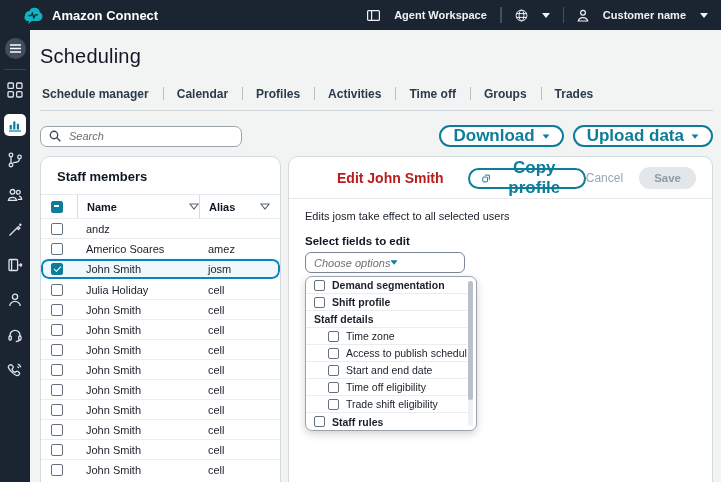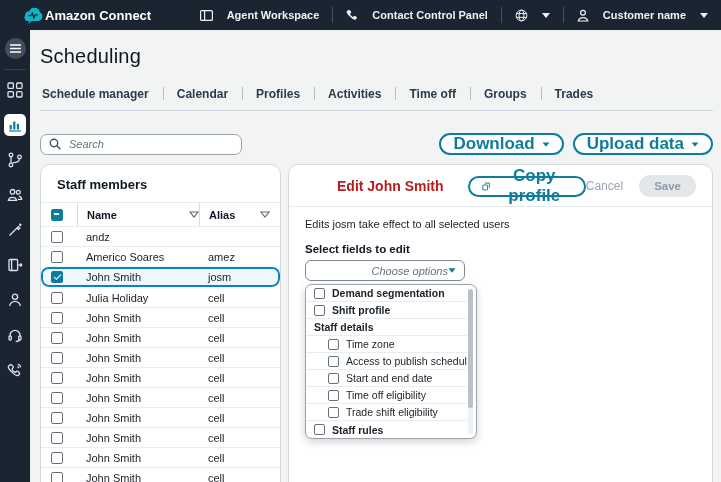--- a/index.html
+++ b/index.html
@@ -7,21 +7,21 @@
   body {
     width:721px; height:482px; overflow:hidden;
     font-family:"Liberation Sans","DejaVu Sans",sans-serif;
     background:#f2f3f3; color:#16191f;
     --dark:#1b2532; --accent:#0d7d99; --sel:#0a84c1; --brand:#0fb3c4;
   }
   .screen { width:721px; height:482px; overflow:hidden; display:flex; flex-direction:column; }
 
   
   .topbar { height:30px; background:var(--dark); display:flex; align-items:center; flex:none; }
-  .brand { display:flex; align-items:center; margin-left:22px; color:#fff; font-size:13px; font-weight:bold; }
+  .brand { display:flex; align-items:center; gap:7px; margin-left:22px; color:#fff; font-size:13px; font-weight:bold; }
   .topnav { margin-left:auto; display:flex; align-items:center; height:100%; }
   .topnav .titem { display:flex; align-items:center; gap:14px; color:#eef2f6; font-size:11px; font-weight:bold; padding:0 13px; height:100%; cursor:pointer; }
   .tdiv { width:1px; height:16px; background:#45505e; }
   .caret { width:0; height:0; border-left:4px solid transparent; border-right:4px solid transparent; border-top:5px solid currentColor; display:inline-block; }
   .topnav .caret { border-top-color:#eef2f6; }
 
   
   .layout { flex:1; display:flex; min-height:0; }
 
   
@@ -31,21 +31,21 @@
   .side-icons { display:flex; flex-direction:column; align-items:center; gap:13px; }
   .sicon { width:22px; height:22px; display:grid; place-items:center; cursor:pointer; }
   .sicon.active { background:#fff; border-radius:5px; }
   .sicon svg { stroke:#dde4eb; }
   .sicon.active svg { stroke:var(--accent); }
 
   
   .main { flex:1; min-width:0; display:flex; flex-direction:column; }
   .page-title { margin:15px 0 0 10px; font-size:20px; font-weight:500; color:#0f1724; letter-spacing:.2px; }
 
-  .tabs { display:flex; margin:12px 8px 12px 10px; border-bottom:1px solid #cfd7dd;text-align:center; }
+  .tabs { display:flex; margin:12px 8px 4px 10px; border-bottom:1px solid #cfd7dd;text-align:center; }
   .tab { position:relative; padding:7px 14px 9px; font-size:12px; font-weight:bold; color:#2b3a4a; cursor:pointer; white-space:nowrap; }
   .tab:first-child { padding-left:2px; }
   .tab:not(:first-child)::before { content:""; position:absolute; left:0; top:calc(50% - 8px); width:1px; height:13px; background:#b7c0c9; }
 
   .toolbar { display:flex; align-items:center; margin:10px 8px 9px 10px; }
   .search { width:202px; height:21px; background:#fff; border:1px solid #9aa4ab; border-radius:7px; display:flex; align-items:center; gap:6px; padding:0 8px; }
   .search input { flex:1; border:none; outline:none; background:transparent; font-family:inherit; font-size:11px; min-width:0; }
   .search input::placeholder { font-style:italic; color:#697078; opacity:1; }
   .spacer { flex:1; }
   .btn-pill { height:22px; border:2px solid var(--accent); color:var(--accent); background:#fff; border-radius:12px;
@@ -82,21 +82,21 @@
   .edit-card { flex:1; min-width:0; }
   .edit-hdr { display:flex; align-items:center; padding:10px 16px 9px; }
   .edit-title { font-size:14px; font-weight:bold; color:#b91c1c; white-space:nowrap;padding-left:32px; }
   .copy-btn { margin-left:24px; height:21px; }
   .cancel { color:#9aa5b4; font-size:12px; margin-right:16px; cursor:pointer; }
   .save { height:22px; border:none; border-radius:12px; background:#e3e7ea; color:#8e9aa8; font-size:11.5px; font-weight:bold; font-family:inherit; padding:0 15px; cursor:default; }
   .edit-body { padding:11px 16px; }
   .note { font-size:11px; color:#1a2029; }
   .field-label { font-size:11.5px; font-weight:bold; color:#0f1724; margin-top:13px; }
   .select-box { margin-top:5px; width:160px; height:21px; border:1px solid #7d8894; border-radius:6px; background:#fff;
-    display:flex; align-items:center; justify-content:flex-end; padding:0 8px; cursor:pointer; }
+    display:flex; align-items:center; justify-content:flex-start; padding:0 8px; cursor:pointer; }
   .select-ph { font-style:italic; font-size:11px; color:#697078; }
   .select-box .caret { border-top-color:var(--accent); transform:scale(.9); }
 
   .dropdown { position:relative; margin-top:3px; width:172px; background:#fff; border:1px solid #9aa3ab; border-radius:7px;
     box-shadow:0 3px 8px rgba(0,0,0,.18); overflow:hidden; }
   .opts { padding-right:9px; }
   .opt { display:flex; align-items:center; gap:7px; height:17px; padding:0 0 0 8px; border-bottom:1px solid #e9edf0; font-size:10.5px; color:#1a2029; cursor:pointer; }
   .opt:last-child { border-bottom:none; }
   .opt.bold .opt-label { font-weight:bold; }
   .opt.indent { padding-left:22px; }
@@ -119,26 +119,20 @@
     </div>
     <nav class="topnav">
       <div class="titem">
         <svg width="13" height="11" viewBox="0 0 13 11" fill="none" stroke="#eef2f6" stroke-width="1.2">
           <rect x="0.6" y="0.6" width="11.8" height="9.8" rx="1"></rect>
             <line x1="4.6" y1="0.6" x2="4.6" y2="10.4"></line>
         </svg>
         <span>Agent Workspace</span>
       </div>
       <span class="tdiv"></span>
-      <div class="titem">
-        <svg width="12" height="12" viewBox="0 0 12 12">
-          <path fill="#eef2f6" d="M3.7 1.1c.6.1 2.1 1.7 2.1 2.3 0 .5-.9 1.2-1.2 1.7.3 1.2 1.7 2.7 2.9 3 .5-.3 1.2-1.2 1.7-1.2.6 0 2.2 1.5 2.3 2.1 0 .5-1.3 1.9-2 1.9C7 10.9 1.1 5.2 1.1 3c0-.7 1.4-1.8 2.1-1.9z" transform="translate(-0.5,-0.2)"></path>
-        </svg>
-        <span>Contact Control Panel</span>
-      </div>
       <span class="tdiv"></span>
       <div class="titem">
         <svg width="13" height="13" viewBox="0 0 13 13" fill="none" stroke="#eef2f6" stroke-width="1">
           <circle cx="6.5" cy="6.5" r="5.4"></circle>
             <ellipse cx="6.5" cy="6.5" rx="2.4" ry="5.4"></ellipse>
           <line x1="1.3" y1="4.6" x2="11.7" y2="4.6"></line>
             <line x1="1.3" y1="8.4" x2="11.7" y2="8.4"></line>
         </svg>
         <span class="caret"></span>
       </div>

